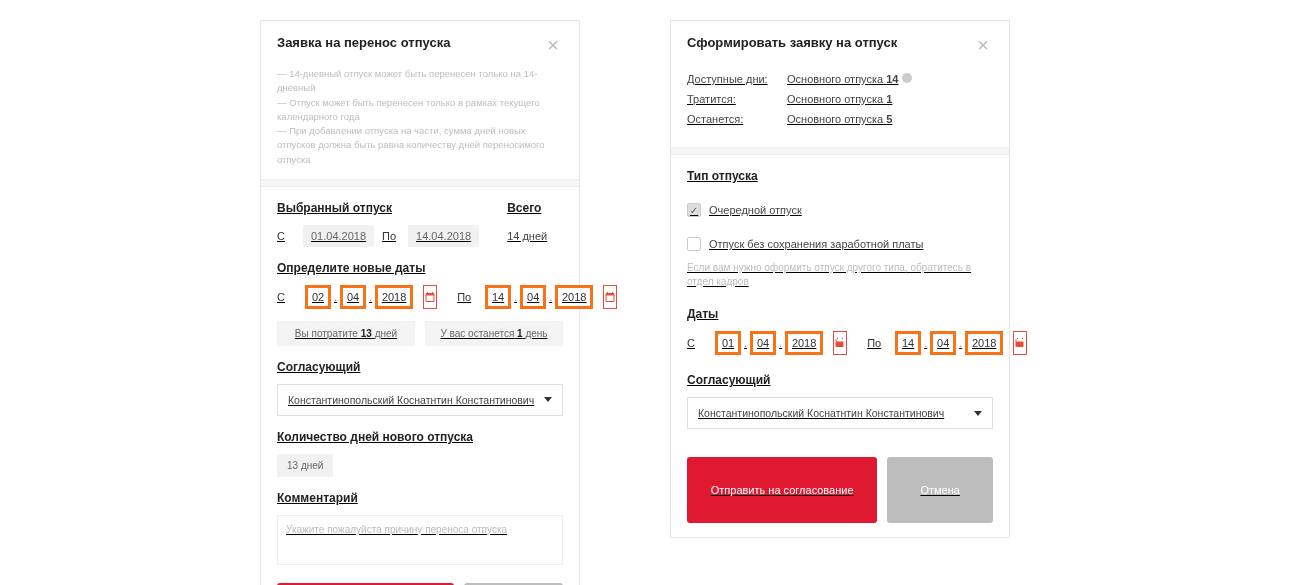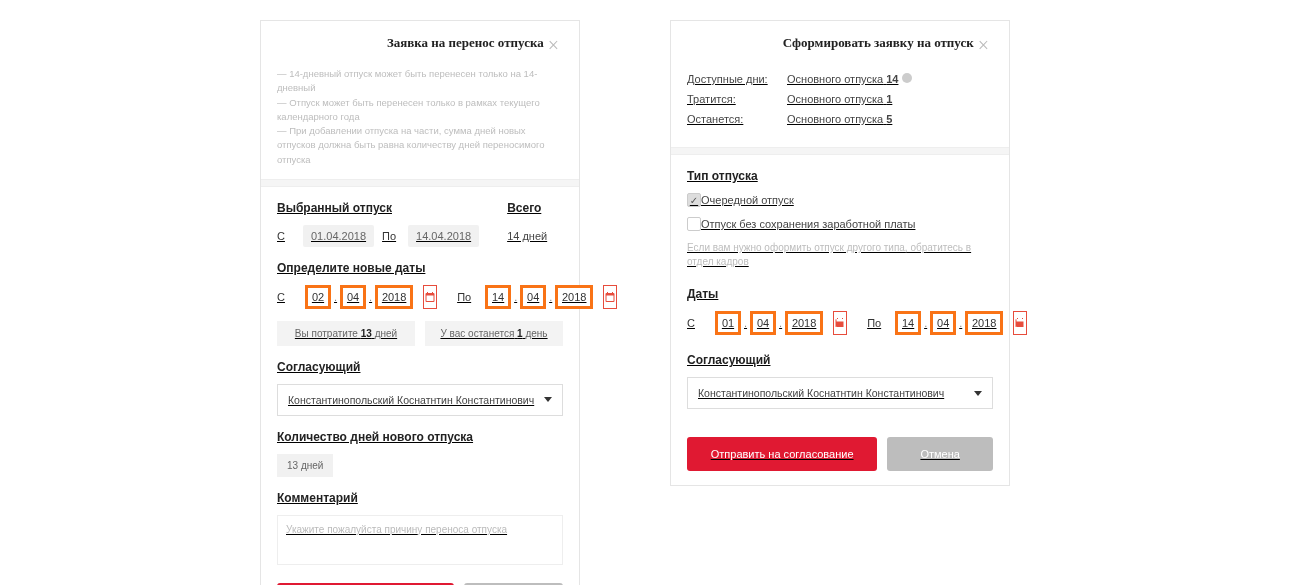--- a/index.html
+++ b/index.html
@@ -14,23 +14,22 @@
     }
     .card {
       background: #fff;
       border: 1px solid #e5e5e5;
       width: 320px;
       height: fit-content;
     }
     .card-header {
       padding: 14px 16px 12px;
       display: flex;
-      justify-content: flex-end;
+      justify-content: space-between;
       align-items: flex-start;
-      font-family: Liberation Serif, serif;
     }
     .card-title {
       font-size: 13px;
       font-weight: bold;
       color: #222;
     }
     .close-x {
       color: #bbb;
       font-size: 20px;
       line-height: 1;
@@ -136,21 +135,21 @@
     .textarea {
       border: 1px solid #eee;
       height: 50px;
       padding: 8px;
       font-size: 10px;
       color: #bbb;
     }
     .btn-row { display: flex; gap: 10px; }
     .btn {
       border: none;
-      padding: 11px 0;
+      padding: 27px 0;
       font-size: 11px;
       color: #fff;
       cursor: pointer;
       flex: 1;
       border-radius: 3px;
     }
     .btn-primary { background: #e01932; flex: 1.8; }
     .btn-secondary { background: #bdbdbd; }
     .info-row {
       display: flex;
@@ -165,24 +164,26 @@
       display: inline-block;
       width: 10px;
       height: 10px;
       border-radius: 50%;
       background: #ccc;
       margin-left: 4px;
     }
     .checkbox-row {
       display: flex;
       align-items: center;
+      gap: 8px;
       font-size: 11px;
       color: #444;
       margin-bottom: 10px;
       cursor: pointer;
+      margin-top: 20px;
     }
     .cb {
       width: 14px;
       height: 14px;
       border: 1px solid #ccc;
       border-radius: 2px;
       display: inline-flex;
       align-items: center;
       justify-content: center;
     }

